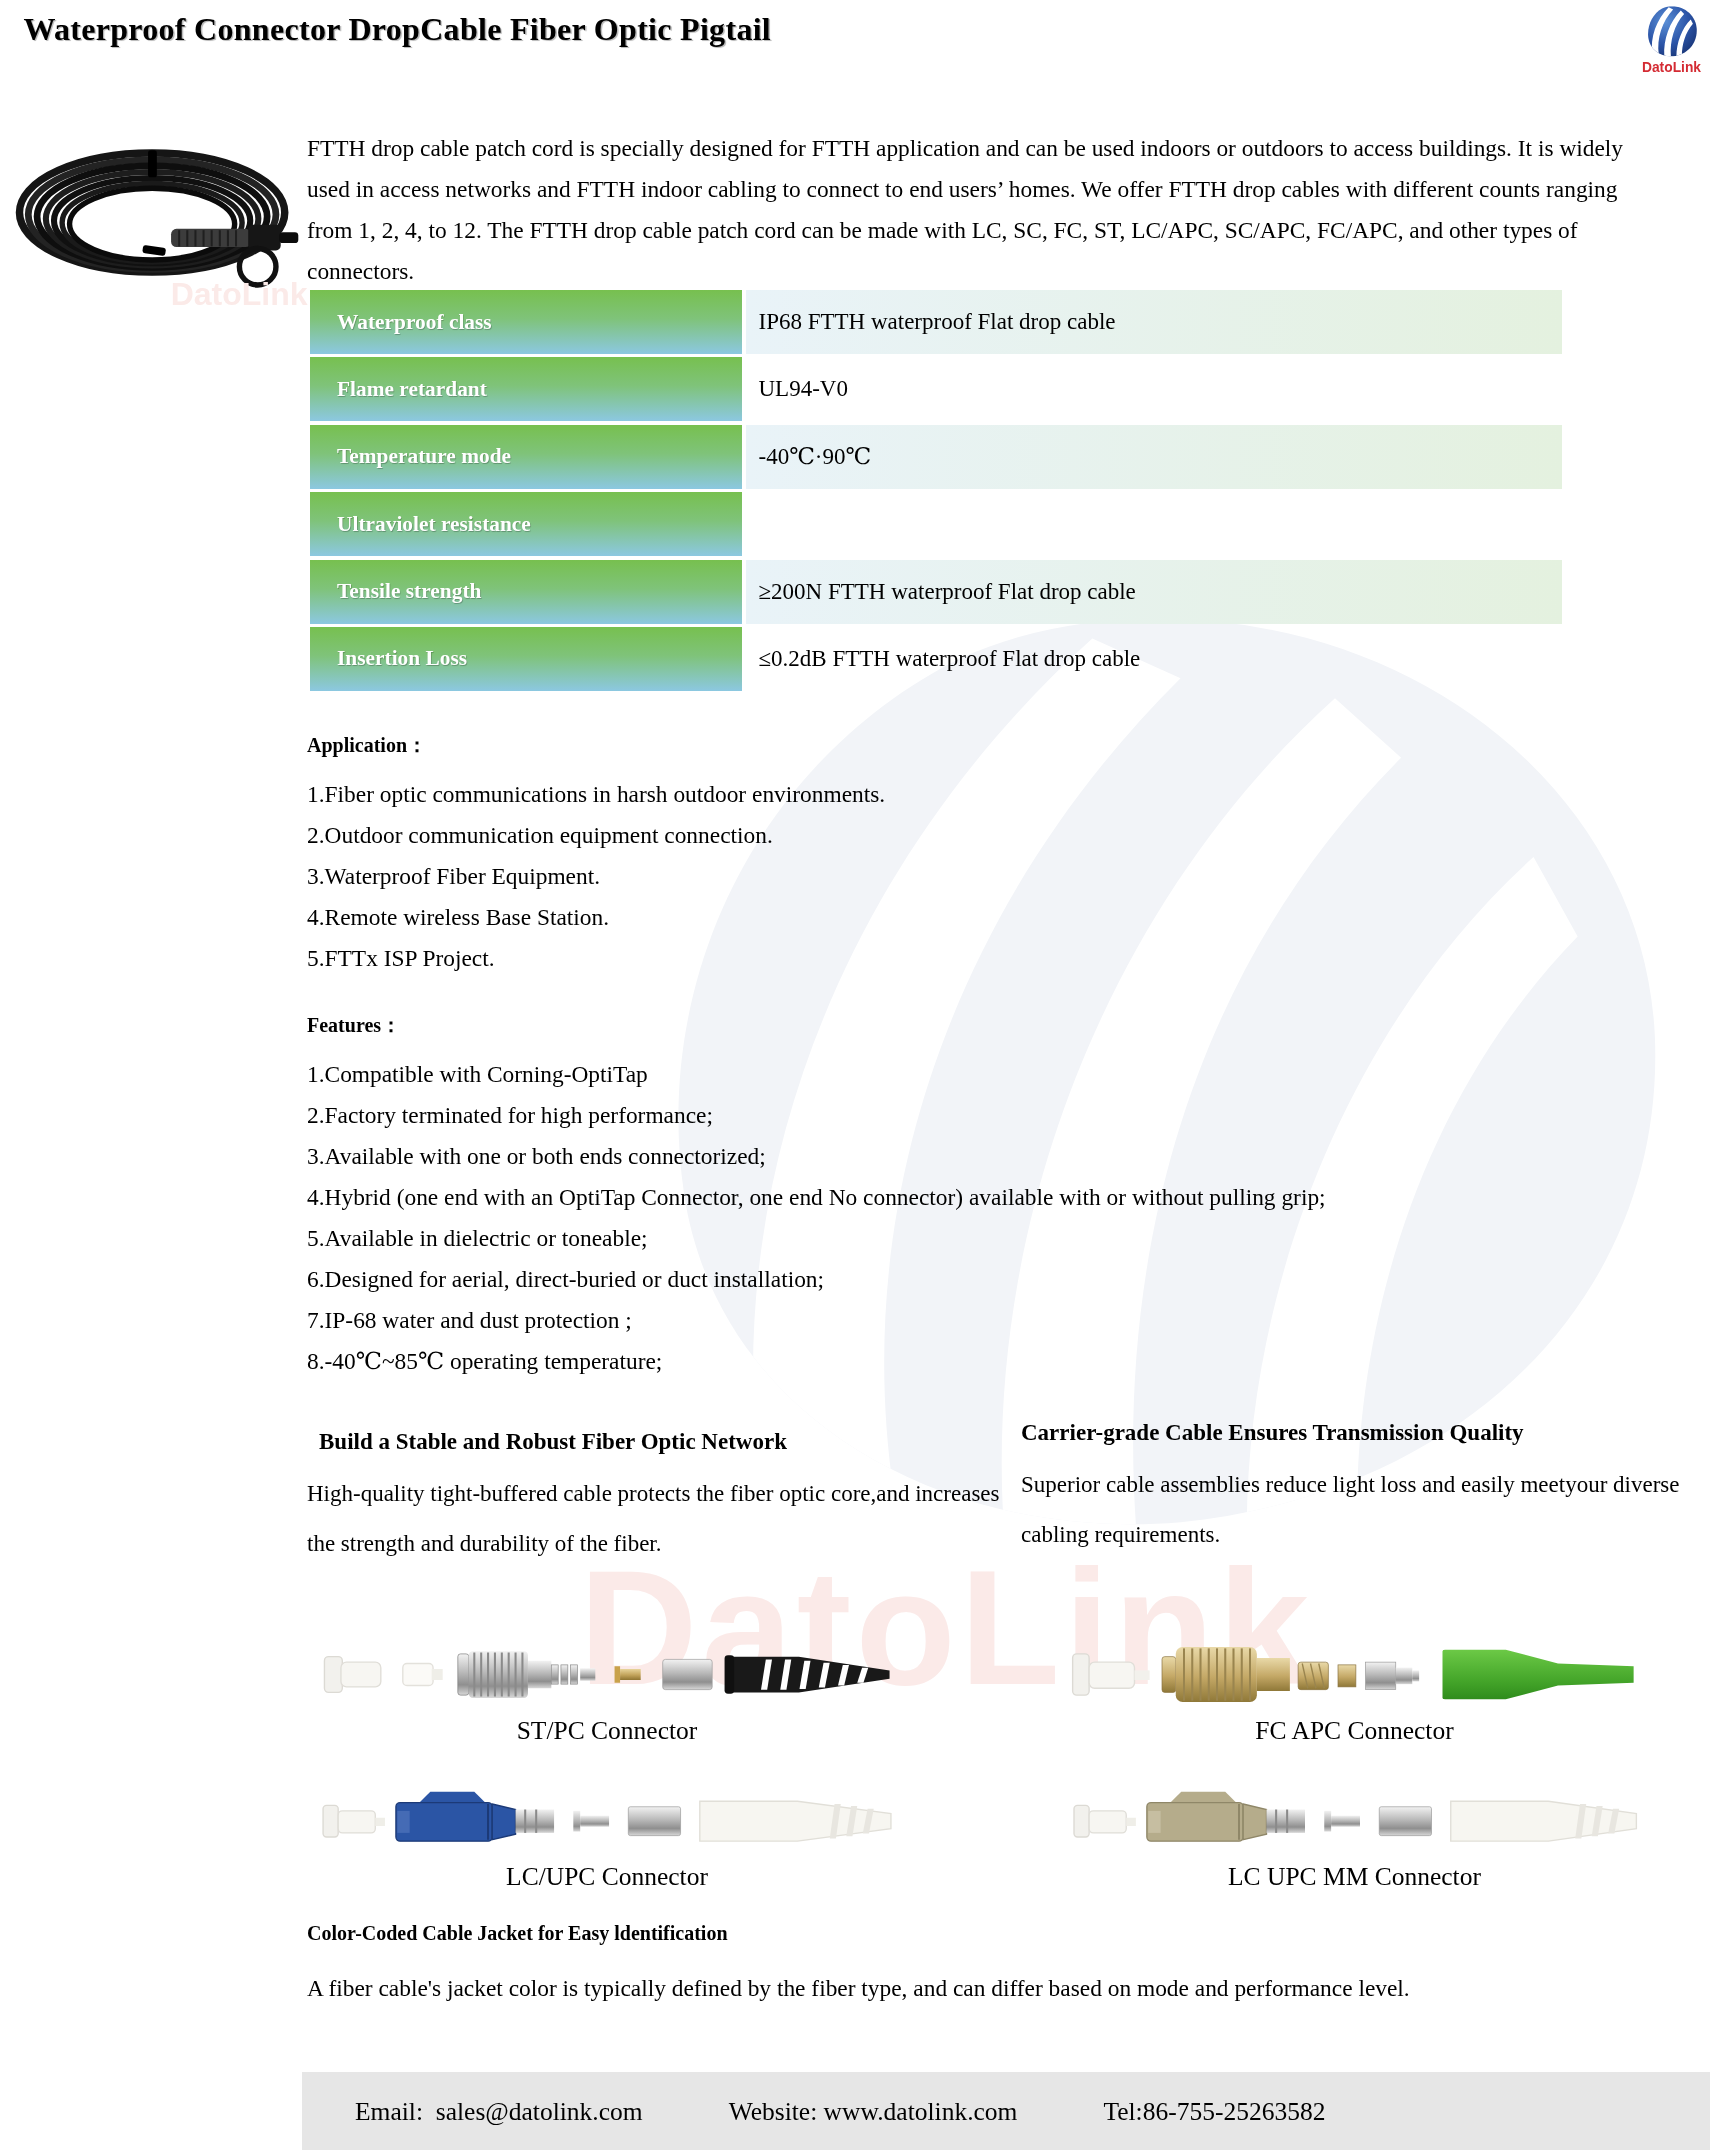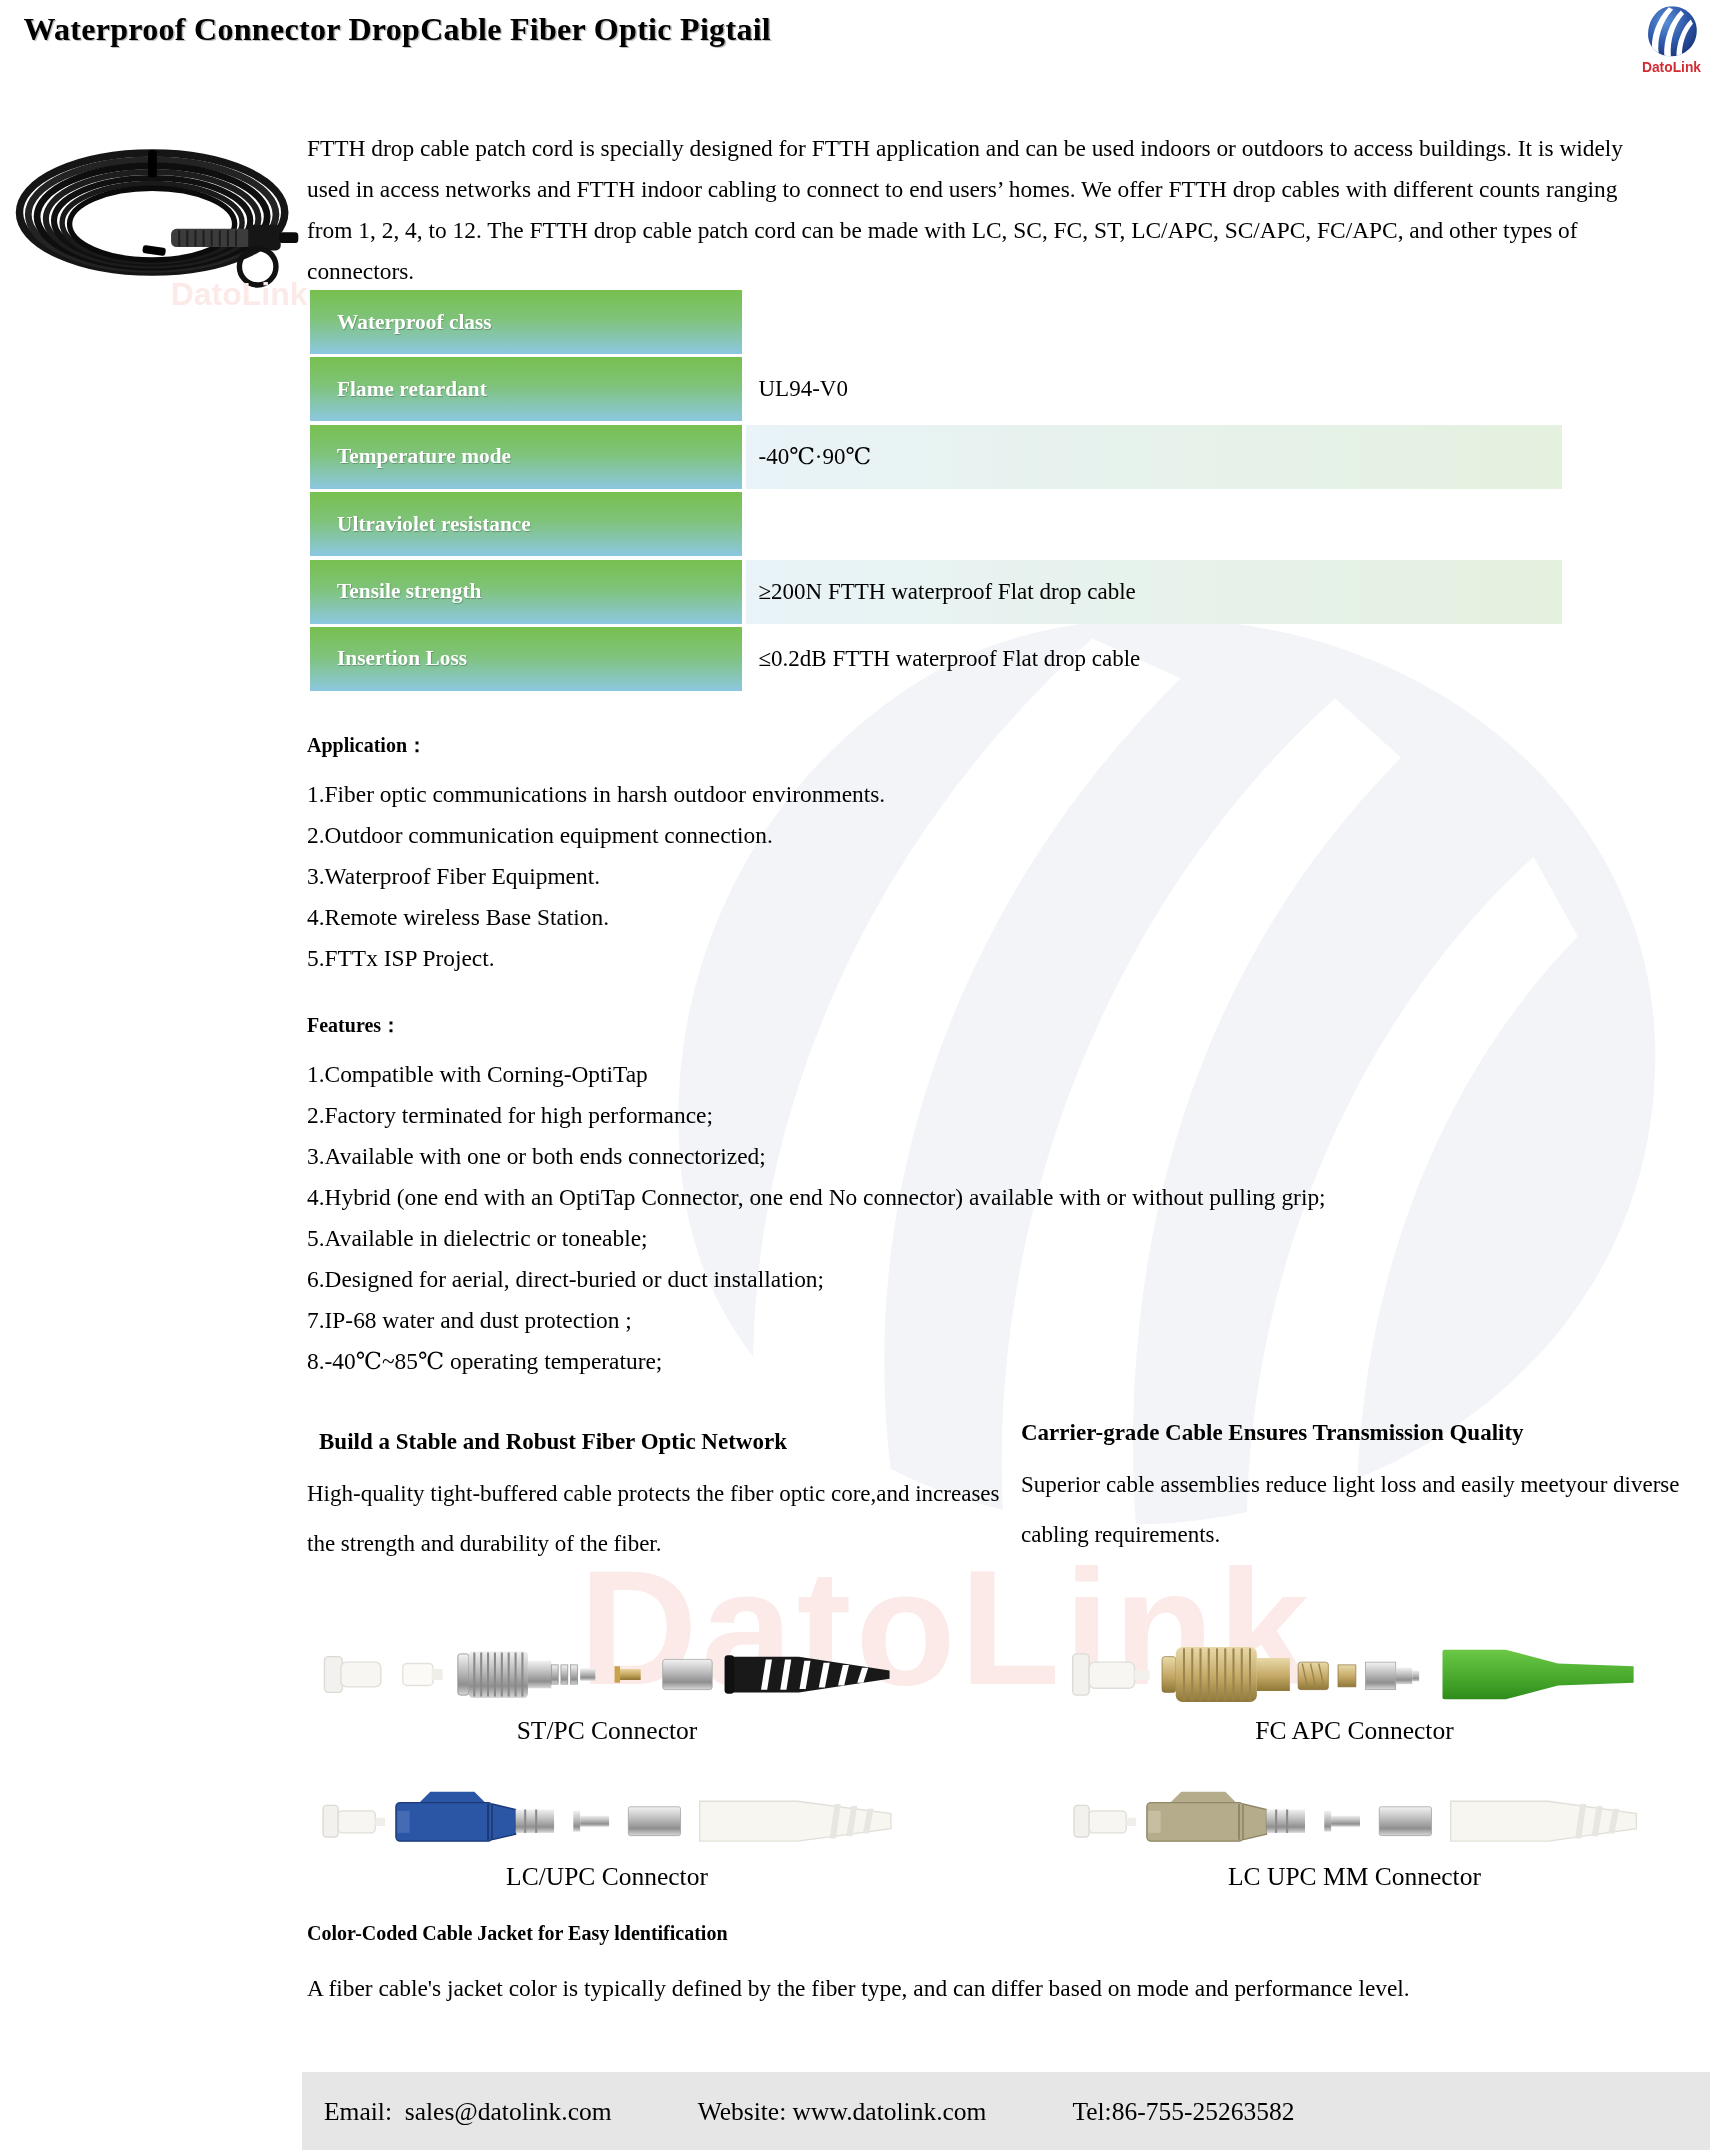--- a/index.html
+++ b/index.html
@@ -56,21 +56,21 @@
   .hl-body{z-index:1;font-size:23px;line-height:50px;}
   
   .conn{z-index:1;width:586px;height:77px;}
   .conn-label{z-index:1;width:586px;text-align:center;font-size:25.5px;}
   
   .cc-body{left:307px;top:1964px;width:1389px;font-size:23.4px;line-height:48px;z-index:1;}
   
   .footer{
     left:302px;top:2072px;width:1408px;height:79px;z-index:2;
     background:var(--footer-bg,#E6E6E6);display:flex;align-items:center;
-    padding-left:22px;box-sizing:border-box;gap:86px;font-size:25.5px;white-space:pre;
+    padding-left:53px;box-sizing:border-box;gap:86px;font-size:25.5px;white-space:pre;
   }
 </style>
 </head>
 <body>
 
 <div class="page">
 
   <svg class="layer wm-shell" viewBox="0 0 100 100" preserveAspectRatio="none" aria-hidden="true">
     <defs>
         <clipPath id="wmClip">
@@ -142,20 +142,21 @@
       </g>
     </svg>
     <div class="wm-text-small">DatoLink</div>
   </div>
 
   <div class="layer intro">FTTH drop cable patch cord is specially designed for FTTH application and can be used indoors or outdoors to access buildings. It is widely used in access networks and FTTH indoor cabling to connect to end users’ homes. We offer FTTH drop cables with different counts ranging from 1, 2, 4, to 12. The FTTH drop cable patch cord can be made with LC, SC, FC, ST, LC/APC, SC/APC, FC/APC, and other types of connectors.</div>
 
   <div class="layer spec">
     <div class="spec-row">
       <div class="spec-label">Waterproof class</div>
+      <div class="spec-value tint">IP68 FTTH waterproof Flat drop cable</div>
     </div>
     <div class="spec-row">
       <div class="spec-label">Flame retardant</div>
       <div class="spec-value">UL94-V0</div>
     </div>
     <div class="spec-row">
       <div class="spec-label">Temperature mode</div>
       <div class="spec-value tint">-40℃·90℃</div>
     </div>
     <div class="spec-row">

